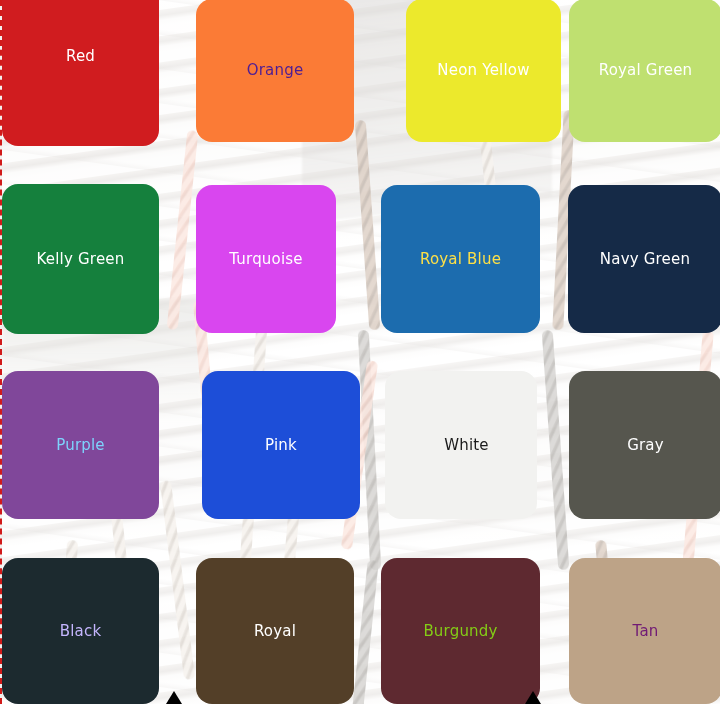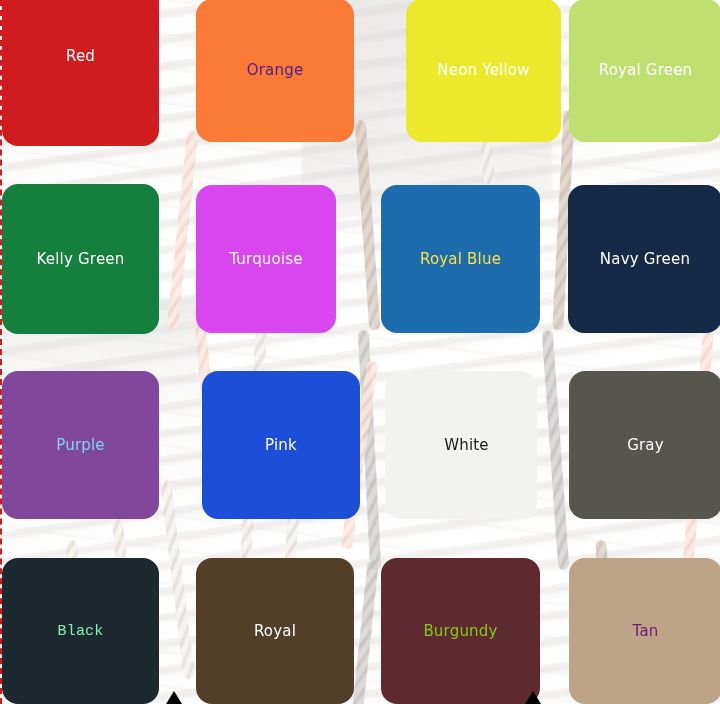--- a/index.html
+++ b/index.html
@@ -225,21 +225,21 @@
       <div class="swatch" style="left: 190px; top: 371px; width: 158px; height: 148px; background: #1d4ed8; margin-left: 10px;">
         <span class="swatch-label" style="color: rgb(255, 255, 255);">Pink</span>
       </div>
       <div class="swatch" style="left: 383px; top: 371px; width: 152px; height: 148px; background: rgb(242, 242, 240);">
         <span class="swatch-label" style="color: rgb(27, 27, 27); margin-left: 11px;">White</span>
       </div>
       <div class="swatch" style="left: 567px; top: 371px; width: 153px; height: 148px; background: rgb(86, 86, 78);">
         <span class="swatch-label" style="color: rgb(255, 255, 255);">Gray</span>
       </div>
       <div class="swatch" style="left: 0px; top: 558px; width: 157px; height: 146px; background: rgb(28, 42, 47);">
-        <span class="swatch-label" style="color: #86efac; font-family: Liberation Mono, monospace;">Black</span>
+        <span class="swatch-label" style="color: #c4b5fd;">Black</span>
       </div>
       <div class="swatch" style="left: 194px; top: 558px; width: 158px; height: 146px; background: rgb(83, 63, 40);">
         <span class="swatch-label" style="color: rgb(255, 255, 255);">Royal</span>
       </div>
       <div class="swatch" style="left: 379px; top: 558px; width: 159px; height: 146px; background: rgb(94, 41, 48);">
         <span class="swatch-label" style="color: #84cc16;">Burgundy</span>
       </div>
       <div class="swatch" style="left: 567px; top: 558px; width: 153px; height: 146px; background: rgb(189, 163, 135);">
         <span class="swatch-label" style="color: #701a75;">Tan</span>
       </div>

